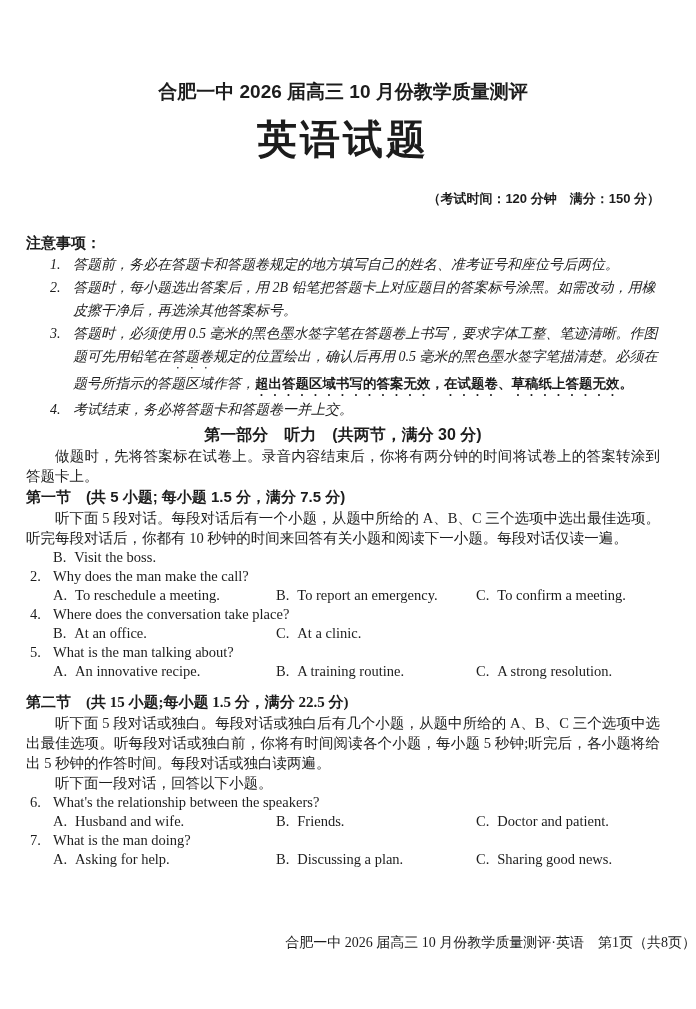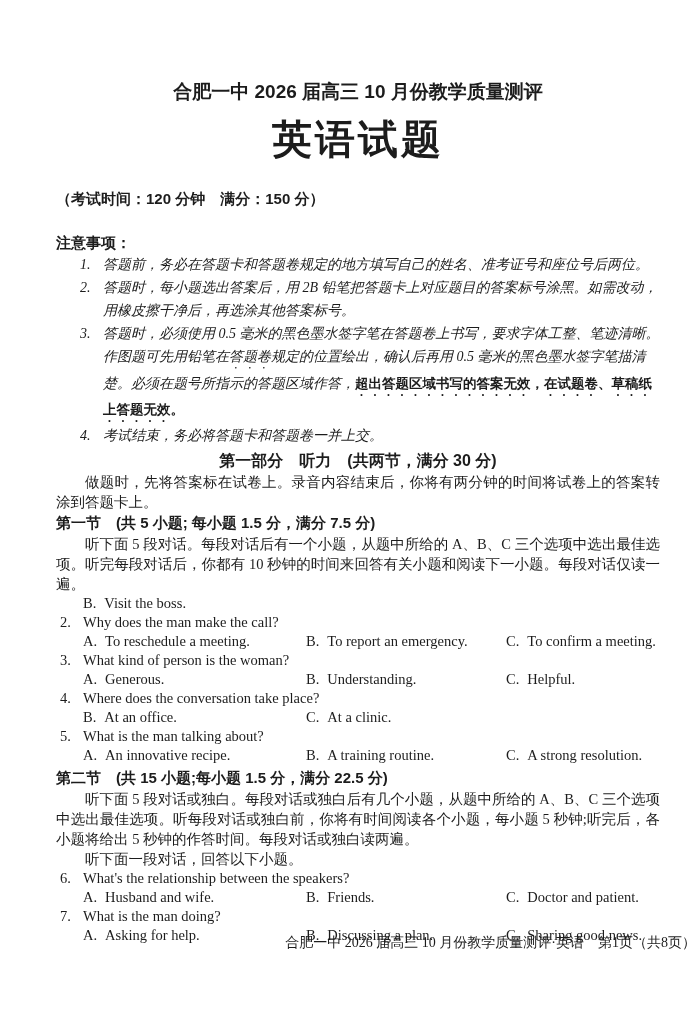--- a/index.html
+++ b/index.html
@@ -1,38 +1,38 @@
 <!DOCTYPE html>
 <html><head>
 <meta charset="utf-8">
 <style>
   html, body { margin: 0; padding: 0; background: #ffffff; }
   .page {
     position: relative;
     width: 696px; height: 1009px;
     box-sizing: border-box;
-    padding: 80px 36px 0 56px;
+    padding: 80px 36px 0 26px;
     background: #ffffff;
     color: #1c1c1c;
     font-family: "Liberation Serif", "DejaVu Serif", serif;
     overflow: hidden;
   }
   .school-line {
     text-align: center; font-family: "Liberation Sans", "DejaVu Sans", sans-serif;
     font-weight: bold; font-size: 19px; line-height: 24px;
   }
   .title {
     margin: 12px 0 0 0; text-align: center;
     font-size: 40px; line-height: 48px; font-weight: bold; letter-spacing: 3px;
     font-family: "Liberation Serif", "DejaVu Serif", serif;
   }
   .exam-info {
-    margin-top: 24px; text-align: left;
+    margin-top: 24px; text-align: right;
     font-family: "Liberation Sans", "DejaVu Sans", sans-serif;
-    font-weight: bold; font-size: 15px; line-height: 22px;
+    font-weight: bold; font-size: 13px; line-height: 22px;
   }
   .notice-heading {
     margin-top: 22px;
     font-family: "Liberation Sans", "DejaVu Sans", sans-serif;
     font-weight: bold; font-size: 15px; line-height: 21px;
   }
   .notice-item {
     font-style: italic; font-size: 14px; line-height: 23px;
     padding-left: 47px; text-indent: -23px;
   }
@@ -62,21 +62,21 @@
   .q-line {
     font-size: 14.5px; line-height: 19px;
     padding-left: 27px; text-indent: -23px;
   }
   .num { display: inline-block; width: 23px; text-indent: 0; }
   .opts {
     padding-left: 27px; line-height: 19px; font-size: 14.5px;
     display: grid; grid-template-columns: 223px 200px 1fr;
   }
   .ol { margin-right: 8px; }
-  .sec2 { margin-top: 2px; }
+  .sec2 { margin-top: 10px; font-family: Liberation Serif, serif; }
   .footer {
     position: absolute; left: 0; right: 0; bottom: 56px;
     text-align: right; font-size: 14px; line-height: 20px; margin-top: 22px;
   }
 </style>
 </head>
 <body>
 
 <div class="page">
 
@@ -108,28 +108,20 @@
 
   <div class="q">
     <div class="q-line"><span class="num">2.</span><span>Why does the man make the call?</span></div>
     <div class="opts">
       <span class="opt"><span class="ol">A.</span><span>To reschedule a meeting.</span></span>
       <span class="opt"><span class="ol">B.</span><span>To report an emergency.</span></span>
       <span class="opt"><span class="ol">C.</span><span>To confirm a meeting.</span></span>
     </div>
   </div>
 
-  <div class="q">
-    <div class="q-line"><span class="num">3.</span><span>What kind of person is the woman?</span></div>
-    <div class="opts">
-      <span class="opt"><span class="ol">A.</span><span>Generous.</span></span>
-      <span class="opt"><span class="ol">B.</span><span>Understanding.</span></span>
-      <span class="opt"><span class="ol">C.</span><span>Helpful.</span></span>
-    </div>
-  </div>
 
   <div class="q">
     <div class="q-line"><span class="num">4.</span><span>Where does the conversation take place?</span></div>
     <div class="opts">
       <span class="opt"><span class="ol">B.</span><span>At an office.</span></span>
       <span class="opt"><span class="ol">C.</span><span>At a clinic.</span></span>
     </div>
   </div>
 
   <div class="q">

